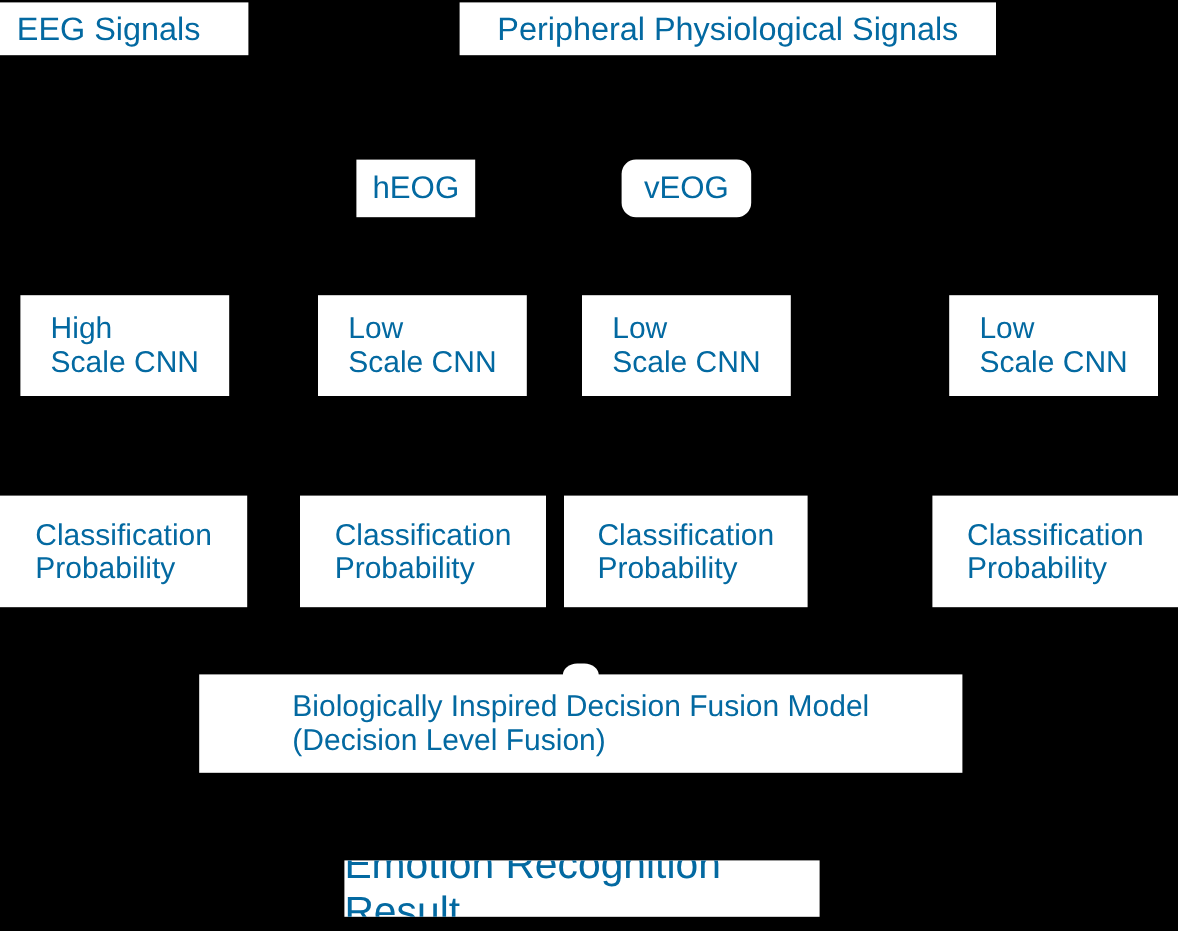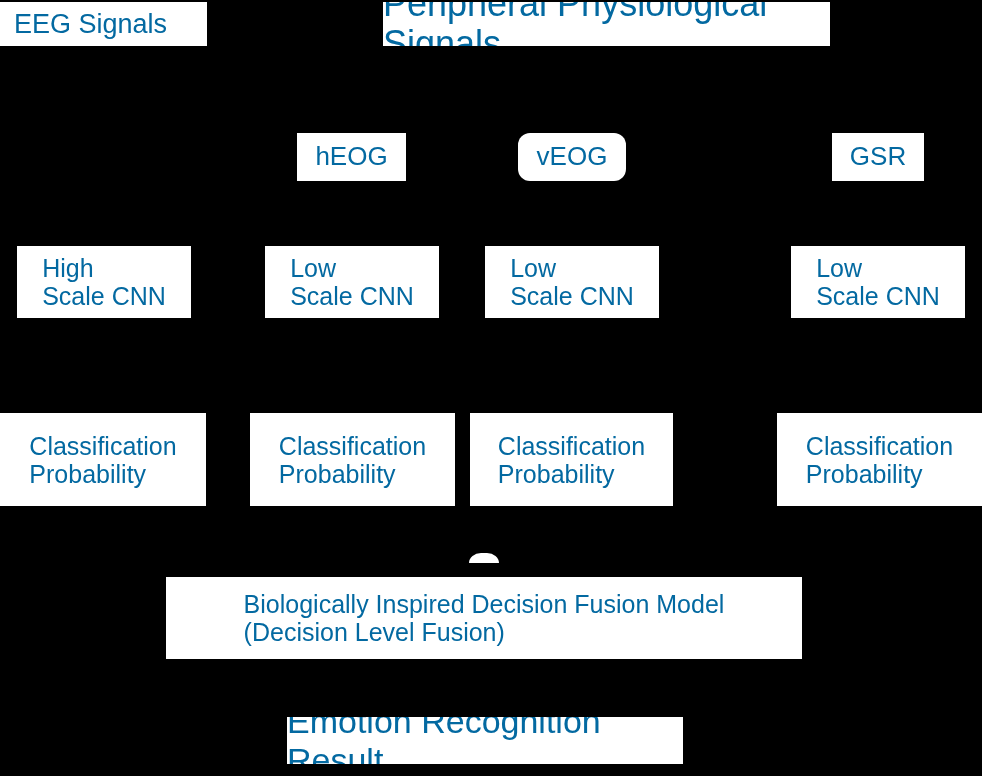--- a/index.html
+++ b/index.html
@@ -33,53 +33,52 @@
   }
   
   .n-eeg {
     left: 0px;  top: 2px;  width: 207px; height: 44px;
     font-size: 27px;
     justify-content: flex-start;
     padding-left: 14px;
   }
   .n-periph {
     left: 383px; top: 2px;  width: 447px; height: 44px;
-    font-size: 36px;
+    font-size: 27px;
   }
   
   .n-chan {
     top: 133px; height: 48px;
     font-size: 26px;
   }
-  .n-heog { left: 297px; width: 109px; }
+  .n-heog { left: 297px; width: 99px; }
   .n-veog { left: 518px; width: 108px; border-radius: 12px; }
   .n-gsr  { left: 832px; width: 92px;  }
   
   .n-cnn {
-    top: 246px; width: 174px; height: 72px;
+    top: 246px; width: 174px; height: 84px;
     font-size: 25px;
   }
   .n-cnn1 { left: 17px;  }
   .n-cnn2 { left: 265px; }
   .n-cnn3 { left: 485px; }
   .n-cnn4 { left: 791px; }
   
   .n-prob {
     top: 413px; height: 93px;
     font-size: 25px;
   }
   .n-prob1 { left: 0px;   width: 206px; }
   .n-prob2 { left: 250px; width: 205px; }
   .n-prob3 { left: 470px; width: 203px; }
   .n-prob4 { left: 777px; width: 205px; }
   
   .n-fusion {
     left: 166px; top: 562px; width: 636px; height: 82px;
     font-size: 25px;
-    margin-top: 15px;
   }
   
   .fusion-notch {
     position: absolute;
     left: 469px;
     top: 553px;
     width: 30px;
     height: 10px;
     background: #ffffff;
     border-radius: 40% 40% 0 0 / 100% 100% 0 0;
@@ -96,21 +95,20 @@
 <div id="canvas">
 
   <div class="node n-eeg">EEG Signals</div>
 
   <div class="node n-periph">Peripheral Physiological Signals</div>
 
   <div class="node n-chan n-heog">hEOG</div>
 
   <div class="node n-chan n-veog">vEOG</div>
 
-  <div class="node n-chan n-gsr">GSR</div>
 
   <div class="node n-cnn n-cnn1">High
 Scale CNN</div>
 
   <div class="node n-cnn n-cnn2">Low
 Scale CNN</div>
 
   <div class="node n-cnn n-cnn3">Low
 Scale CNN</div>
 

